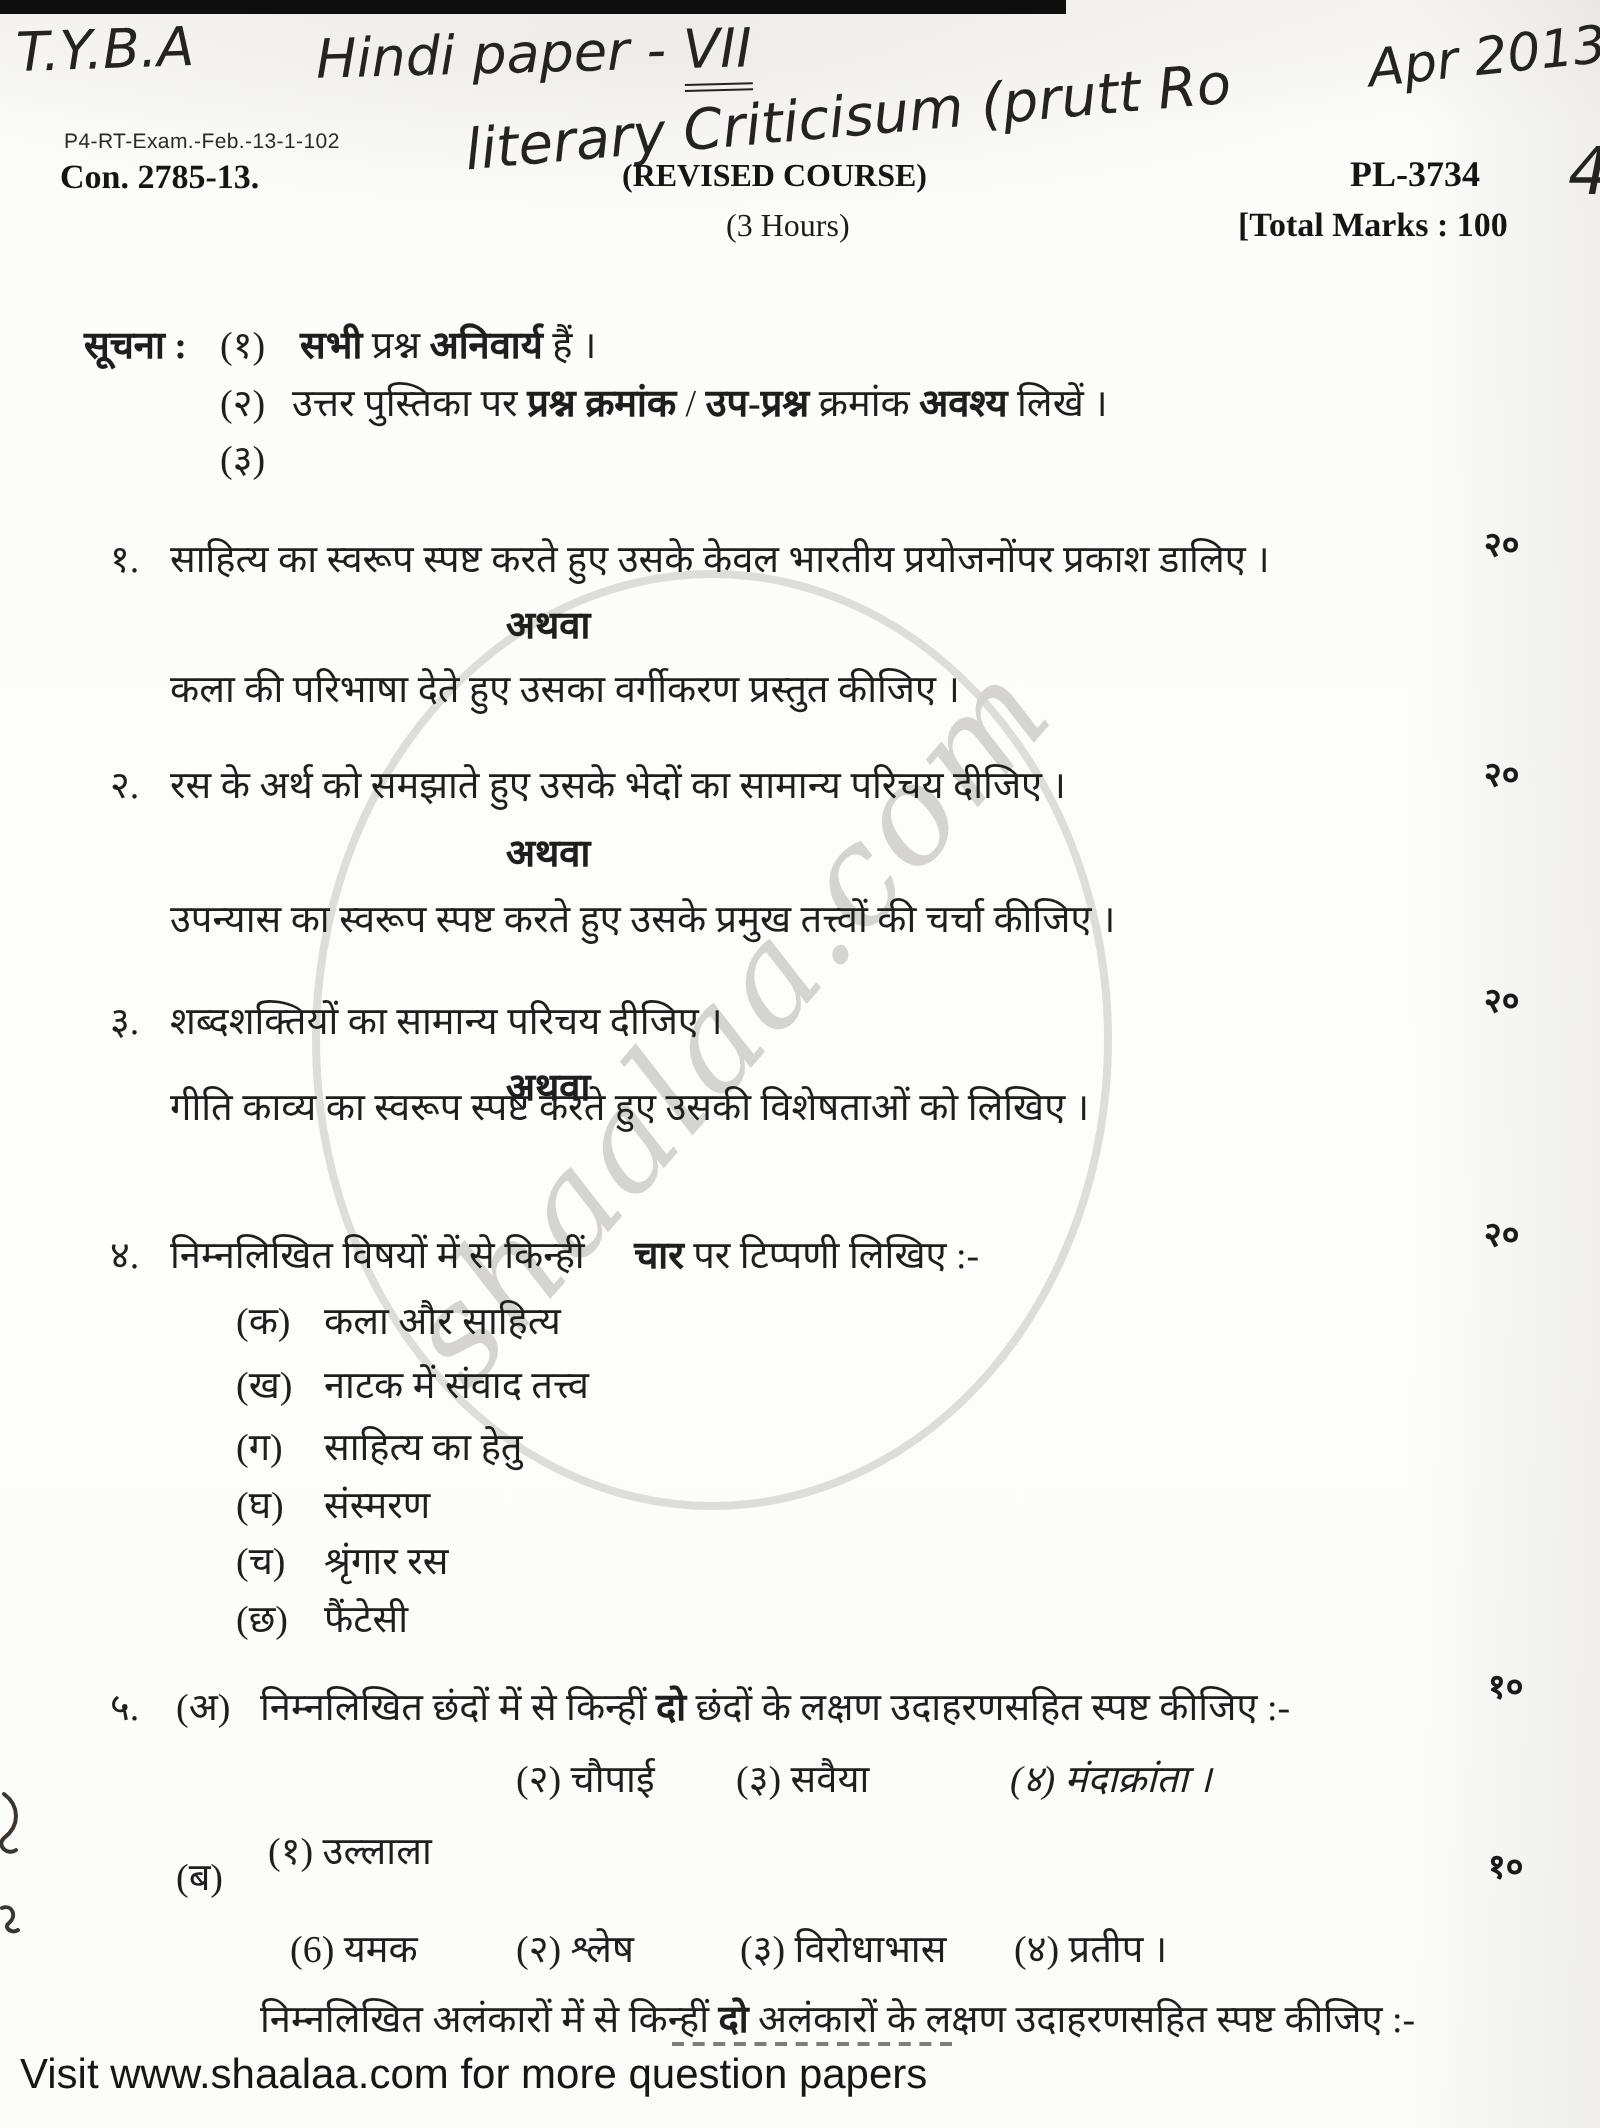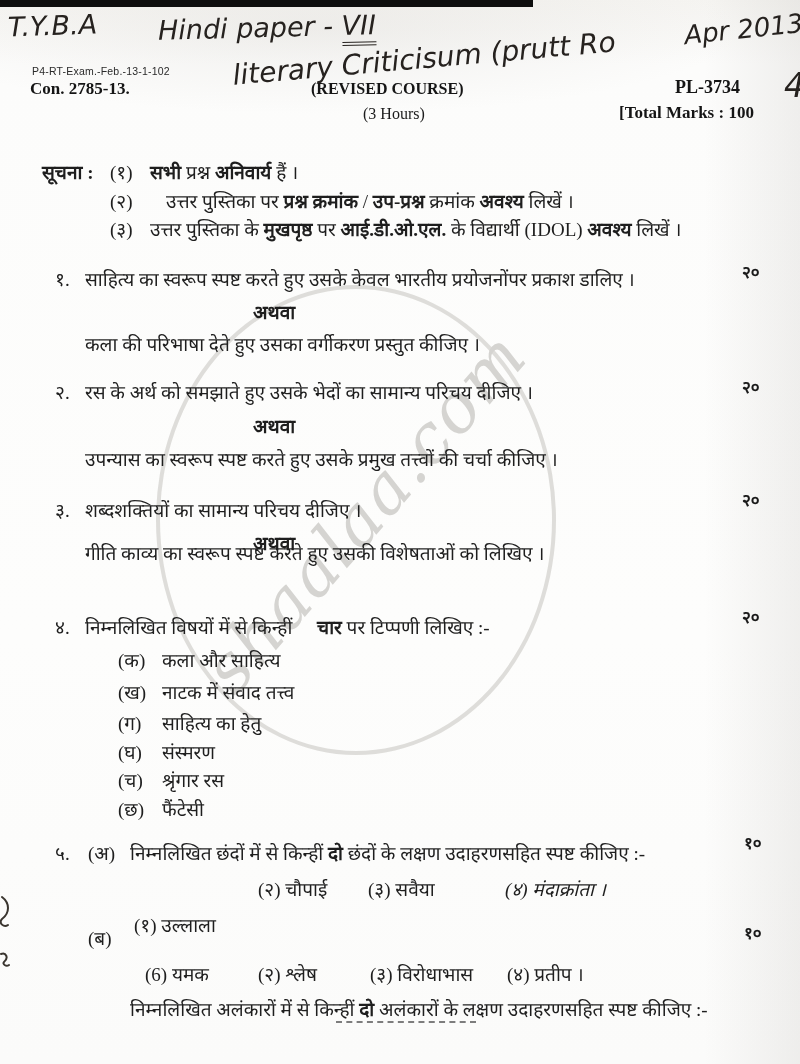--- a/index.html
+++ b/index.html
@@ -62,23 +62,22 @@
   <div class="abs printed-bold" style="left:30px;top:79px;">Con. 2785-13.</div>
   <div class="abs printed-bold" style="left:311px;top:80px;font-size:16px;">(REVISED COURSE)</div>
   <div class="abs printed-bold" style="left:675px;top:77px;font-size:18px;">PL-3734</div>
   <div class="abs" style="left:363px;top:105px;font-size:16px;">(3 Hours)</div>
   <div class="abs printed-bold" style="left:619px;top:103px;">[Total Marks : 100</div>
 
   <div class="abs dev dev-bold" style="left:42px;top:159px;">सूचना :</div>
   <div class="abs dev" style="left:110px;top:159px;">(१)</div>
   <div class="abs dev" style="left:150px;top:159px;"><span style="font-weight: bold;">सभी </span><span>प्रश्न </span><span style="font-weight: bold;">अनिवार्य</span><span> हैं ।</span></div>
   <div class="abs dev" style="left:110px;top:188px;">(२)</div>
-  <div class="abs dev" style="left:166px;top:188px;"><span>उत्तर पुस्तिका पर </span><span style="font-weight: bold;">प्रश्न क्रमांक</span><span> / </span><span style="font-weight: bold;">उप-प्रश्न</span><span> क्रमांक </span><span style="font-weight: bold;">अवश्य</span><span> लिखें ।</span></div>
+  <div class="abs dev" style="left:146px;top:188px;"><span>उत्तर पुस्तिका पर </span><span style="font-weight: bold;">प्रश्न क्रमांक</span><span> / </span><span style="font-weight: bold;">उप-प्रश्न</span><span> क्रमांक </span><span style="font-weight: bold;">अवश्य</span><span> लिखें ।</span></div>
   <div class="abs dev" style="left:110px;top:216px;">(३)</div>
-  <div class="abs dev" style="left:150px;top:216px;"><span>उत्तर पुस्तिका के </span><span style="font-weight: bold;">मुखपृष्ठ</span><span> पर </span><span style="font-weight: bold;">आई.डी.ओ.एल.</span><span> के विद्यार्थी (IDOL) </span><span style="font-weight: bold;">अवश्य</span><span> लिखें ।</span></div>
 
   <div class="abs dev" style="left:55px;top:266px;">१.</div>
   <div class="abs dev" style="left:85px;top:266px;">साहित्य का स्वरूप स्पष्ट करते हुए उसके केवल भारतीय प्रयोजनोंपर प्रकाश डालिए ।</div>
   <div class="abs marks" style="left:742px;top:260px;">२०</div>
   <div class="abs dev dev-bold" style="left:253px;top:299px;">अथवा</div>
   <div class="abs dev" style="left:85px;top:331px;">कला की परिभाषा देते हुए उसका वर्गीकरण प्रस्तुत कीजिए ।</div>
 
   <div class="abs dev" style="left:55px;top:379px;">२.</div>
   <div class="abs dev" style="left:85px;top:379px;">रस के अर्थ को समझाते हुए उसके भेदों का सामान्य परिचय दीजिए ।</div>
   <div class="abs marks" style="left:742px;top:375px;">२०</div>
@@ -119,14 +118,15 @@
 
   <div class="abs dev" style="left:88px;top:925px;">(ब)</div>
   <div class="abs dev" style="left:130px;top:978px;margin-top:18px;"><span>निम्नलिखित अलंकारों में से किन्हीं </span><span style="font-weight: bold;">दो</span><span> अलंकारों के लक्षण उदाहरणसहित स्पष्ट कीजिए :-</span></div>
   <div class="abs marks" style="left:744px;top:921px;">१०</div>
   <div class="abs dev" style="left:145px;top:961px;">(6) यमक</div>
   <div class="abs dev" style="left:258px;top:961px;">(२) श्लेष</div>
   <div class="abs dev" style="left:370px;top:961px;">(३) विरोधाभास</div>
   <div class="abs dev" style="left:507px;top:961px;">(४) प्रतीप ।</div>
 
   <div class="dashed-divider"></div>
+  <div class="abs footer-text" style="left:10px;top:1026px;">Visit www.shaalaa.com for more question papers</div>
 
 </div>
 
 </body></html>

